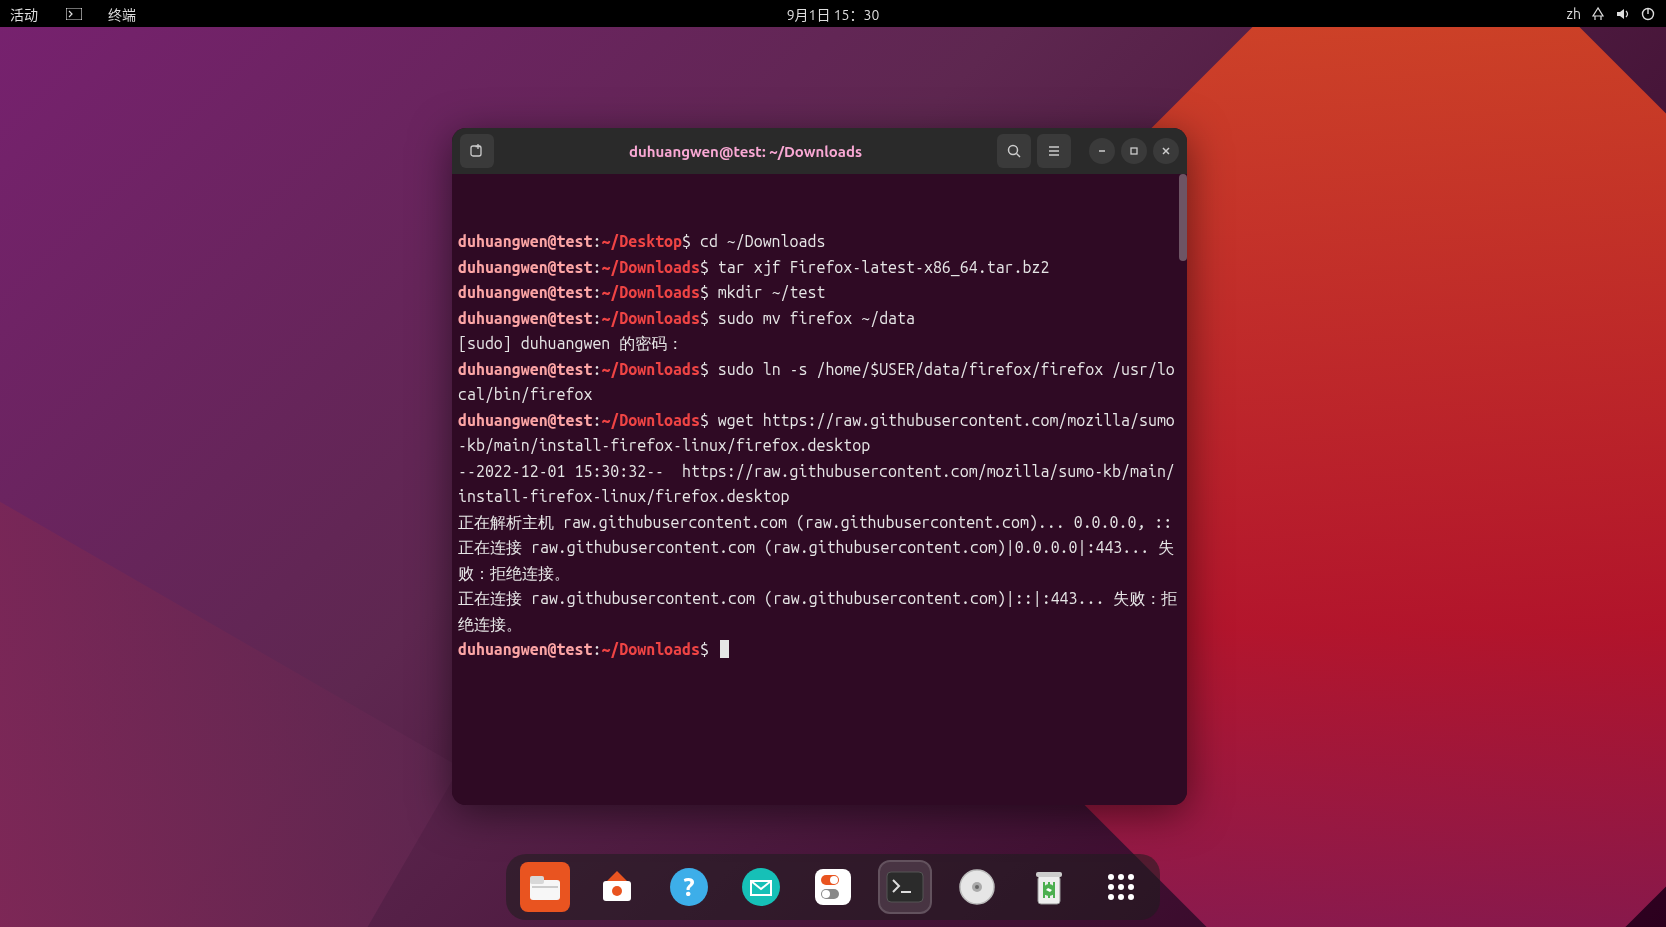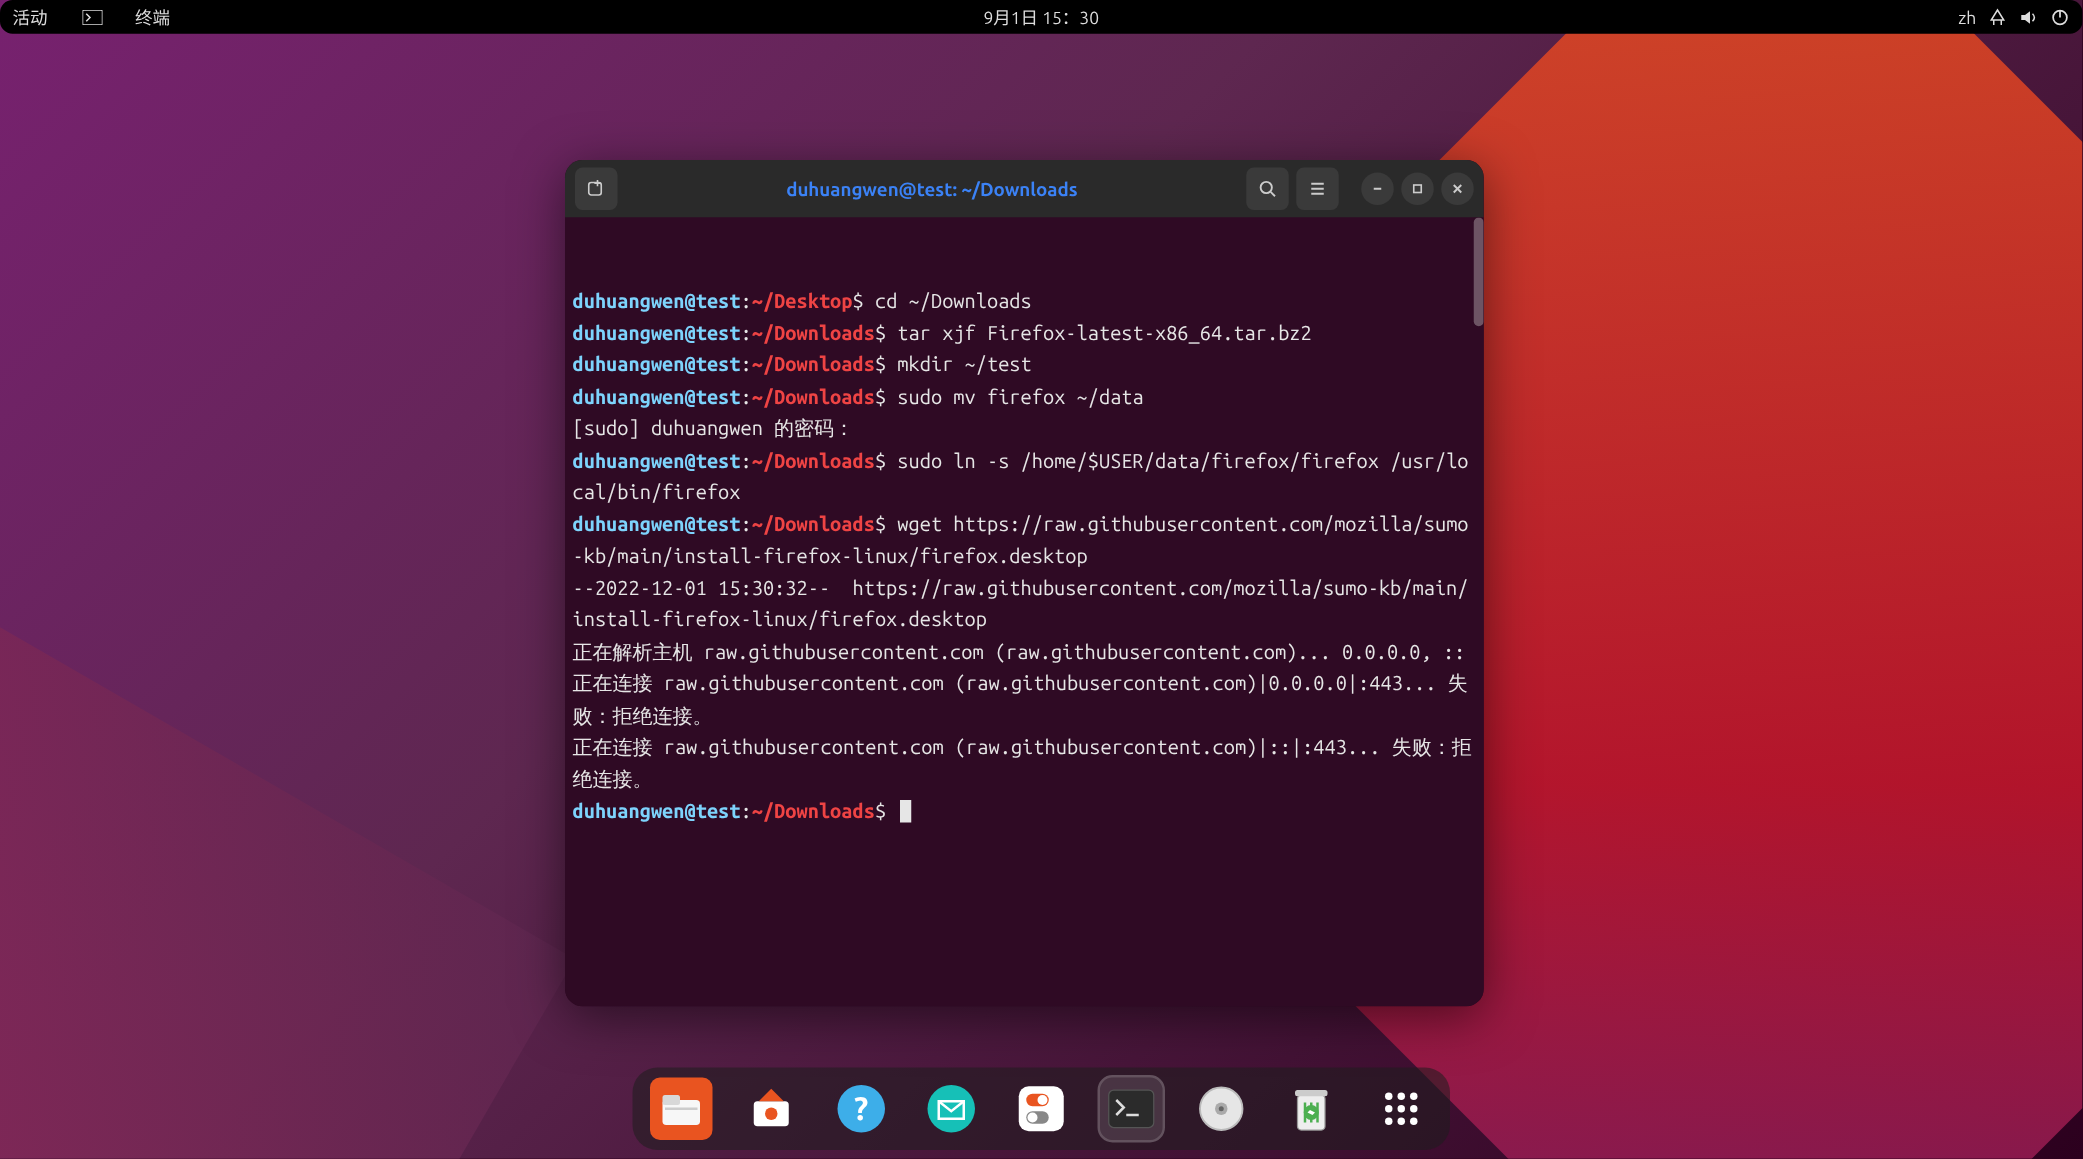--- a/index.html
+++ b/index.html
@@ -40,21 +40,20 @@
   .topbar {
     position: absolute; top: 0; left: 0; right: 0;
     height: 27px;
     background: #000;
     color: #ddd;
     display: flex;
     align-items: center;
     font-size: 14px;
     z-index: 10;
     padding: 0 10px;
-    border-radius: 10px;
   }
   .topbar-left { display: flex; align-items: center; gap: 28px; }
   .topbar-left .app { display: flex; align-items: center; gap: 26px; }
   .topbar-center { position: absolute; left: 50%; transform: translateX(-50%); }
   .topbar-right { margin-left: auto; display: flex; align-items: center; gap: 9px; }
   .topbar .ico { width: 16px; height: 16px; display: inline-flex; align-items: center; justify-content: center; }
   
   .window {
     position: absolute;
     left: 452px; top: 128px;
@@ -88,21 +87,21 @@
     width: 26px; height: 26px;
     border-radius: 50%;
     background: #3a3a3a;
     color: #ddd;
     display: flex; align-items: center; justify-content: center;
     cursor: pointer;
   }
   .titlebar .title {
     flex: 1;
     text-align: center;
-    color: #3b82f6;
+    color: #f9a8d4;
     font-weight: 600;
     font-size: 15px;
   }
   .term {
     flex: 1;
     background: #2f0a24;
     color: #e6e6e6;
     font-family: "Ubuntu Mono", "DejaVu Sans Mono", monospace;
     font-size: 16px;
     line-height: 25.5px;
@@ -112,21 +111,21 @@
     overflow: hidden;
     position: relative;
   }
   .scrollbar {
     position: absolute;
     right: 0; top: 0;
     width: 8px; height: 87px;
     background: #6d5464;
     border-radius: 4px;
   }
-  .user { color: #7dd3fc; font-weight: bold; margin-top: 11px; }
+  .user { color: #fca5a5; font-weight: bold; margin-top: 11px; }
   .path { color: #ef4444; font-weight: bold; }
   .cursor {
     display: inline-block;
     width: 9px; height: 18px;
     background: #e6e6e6;
     vertical-align: text-bottom;
     margin-left: 2px;
   }
   
   .dock {

